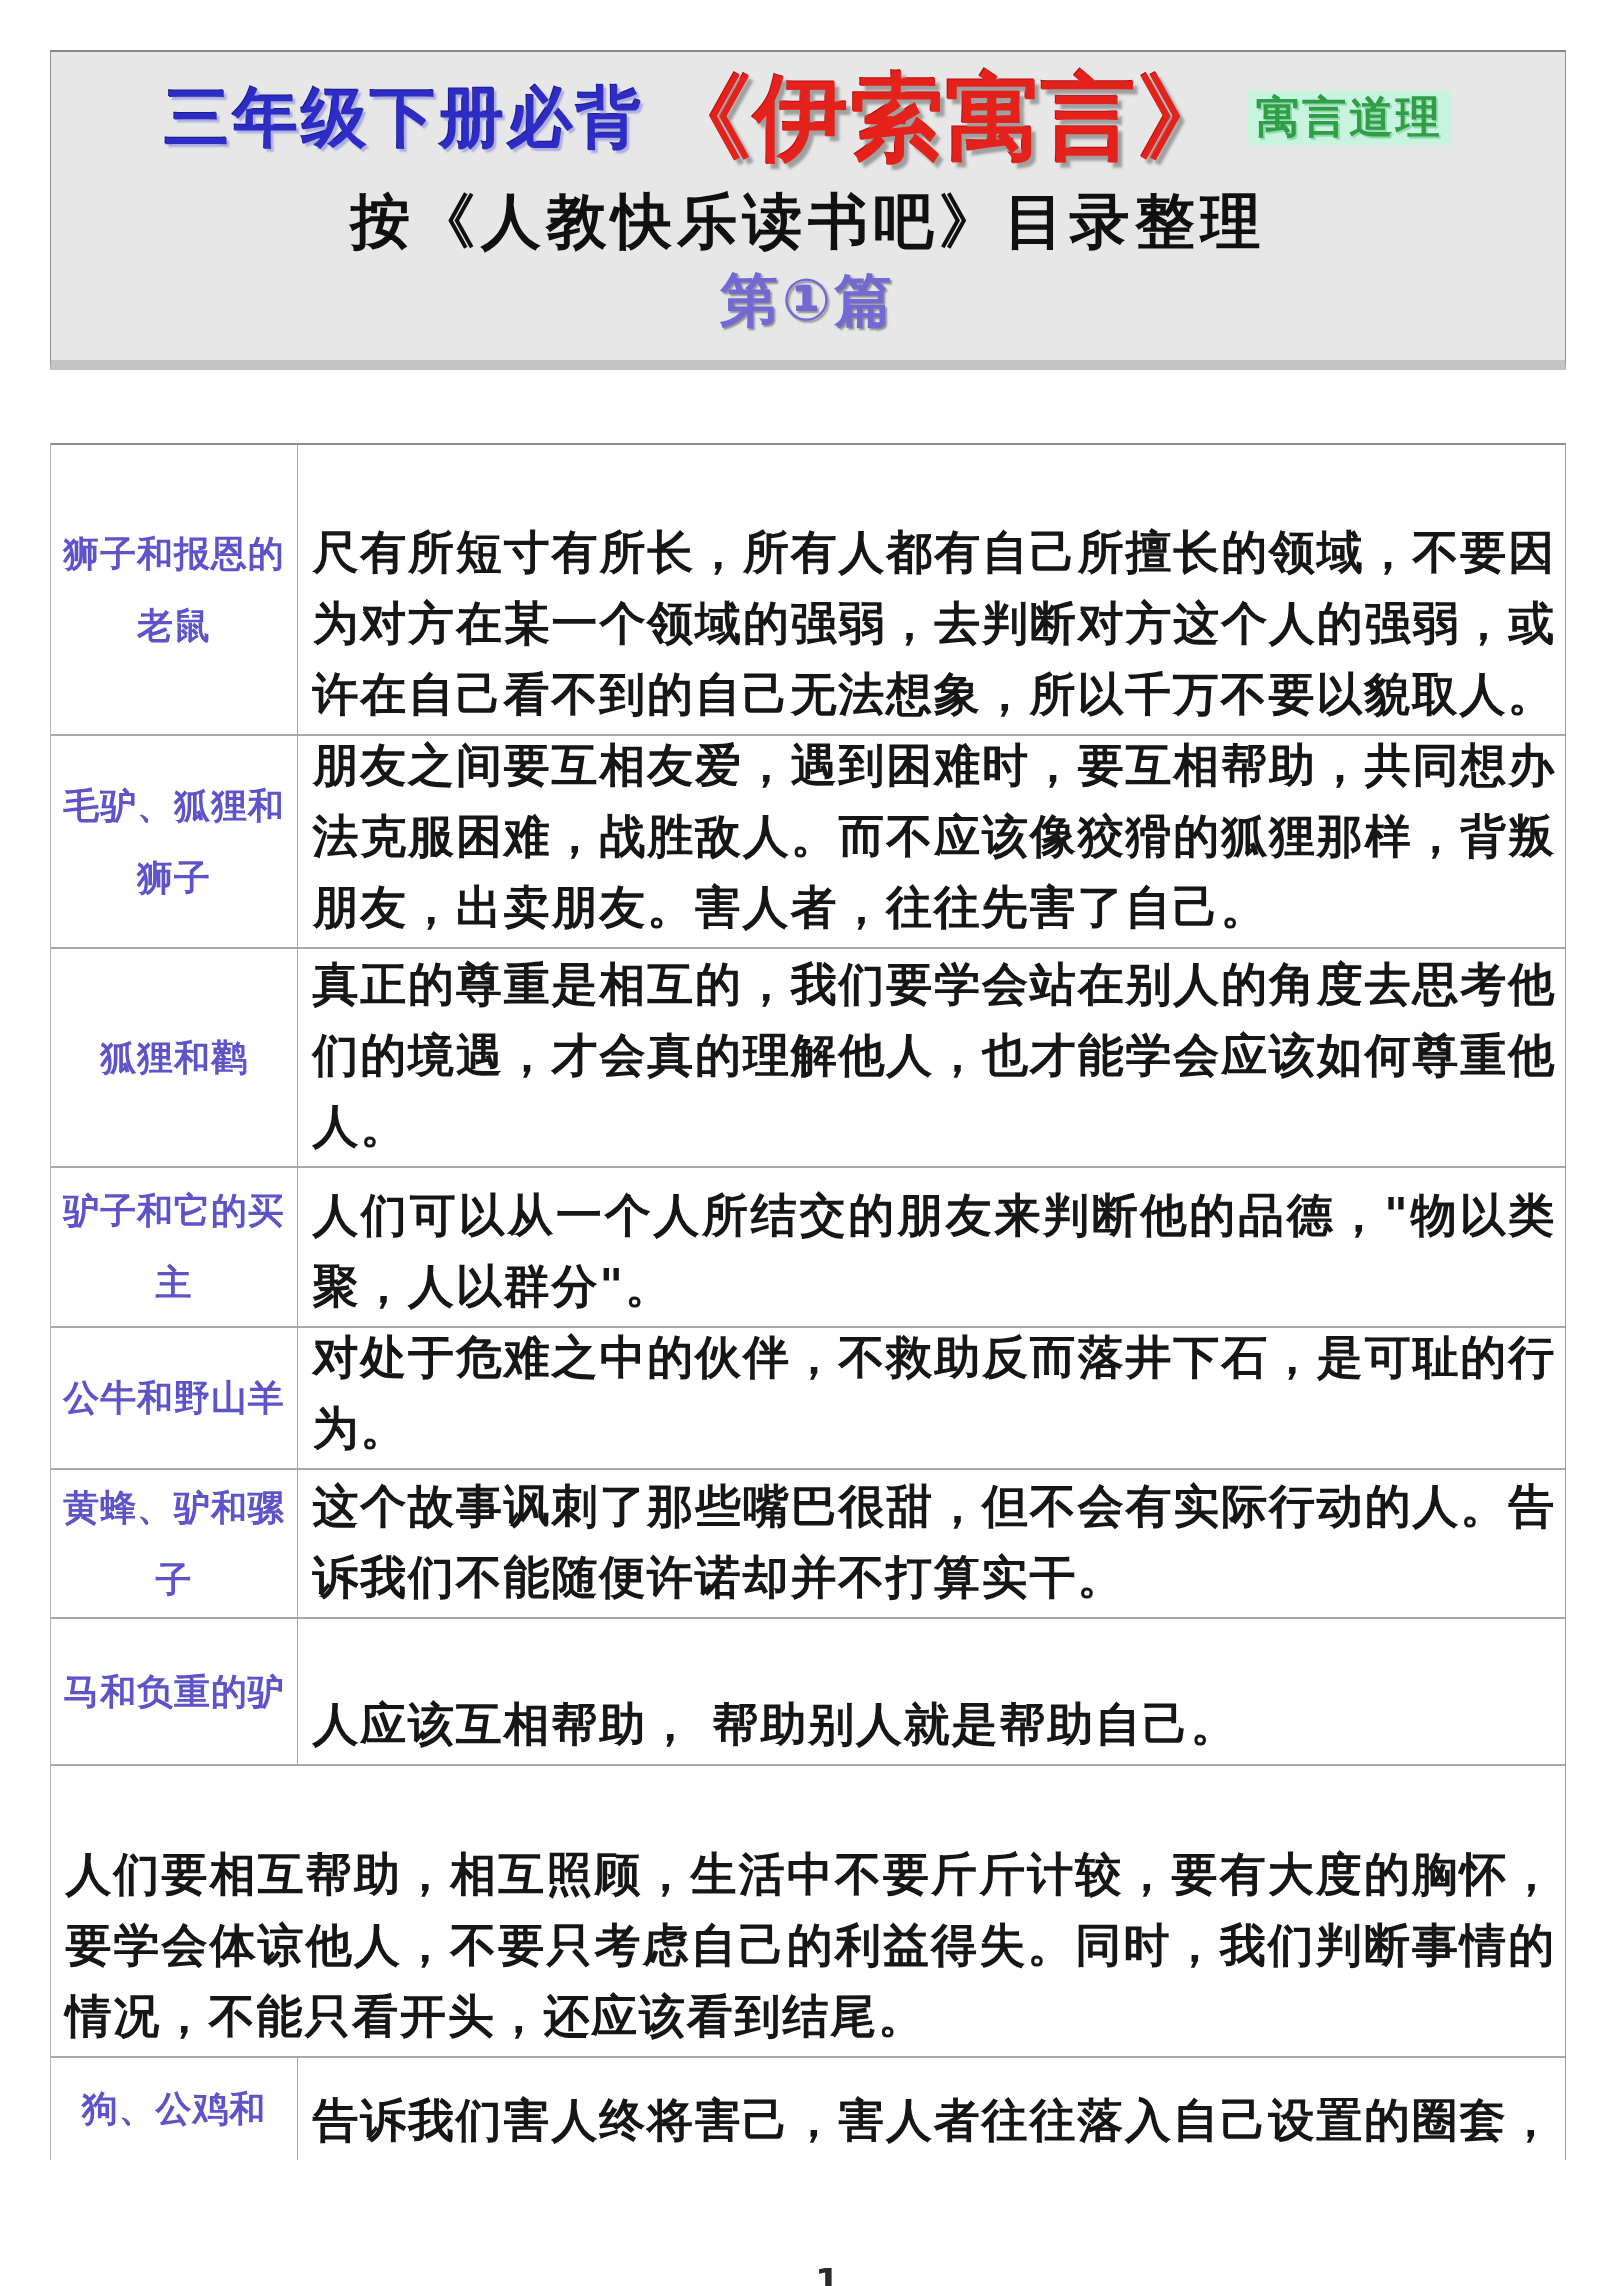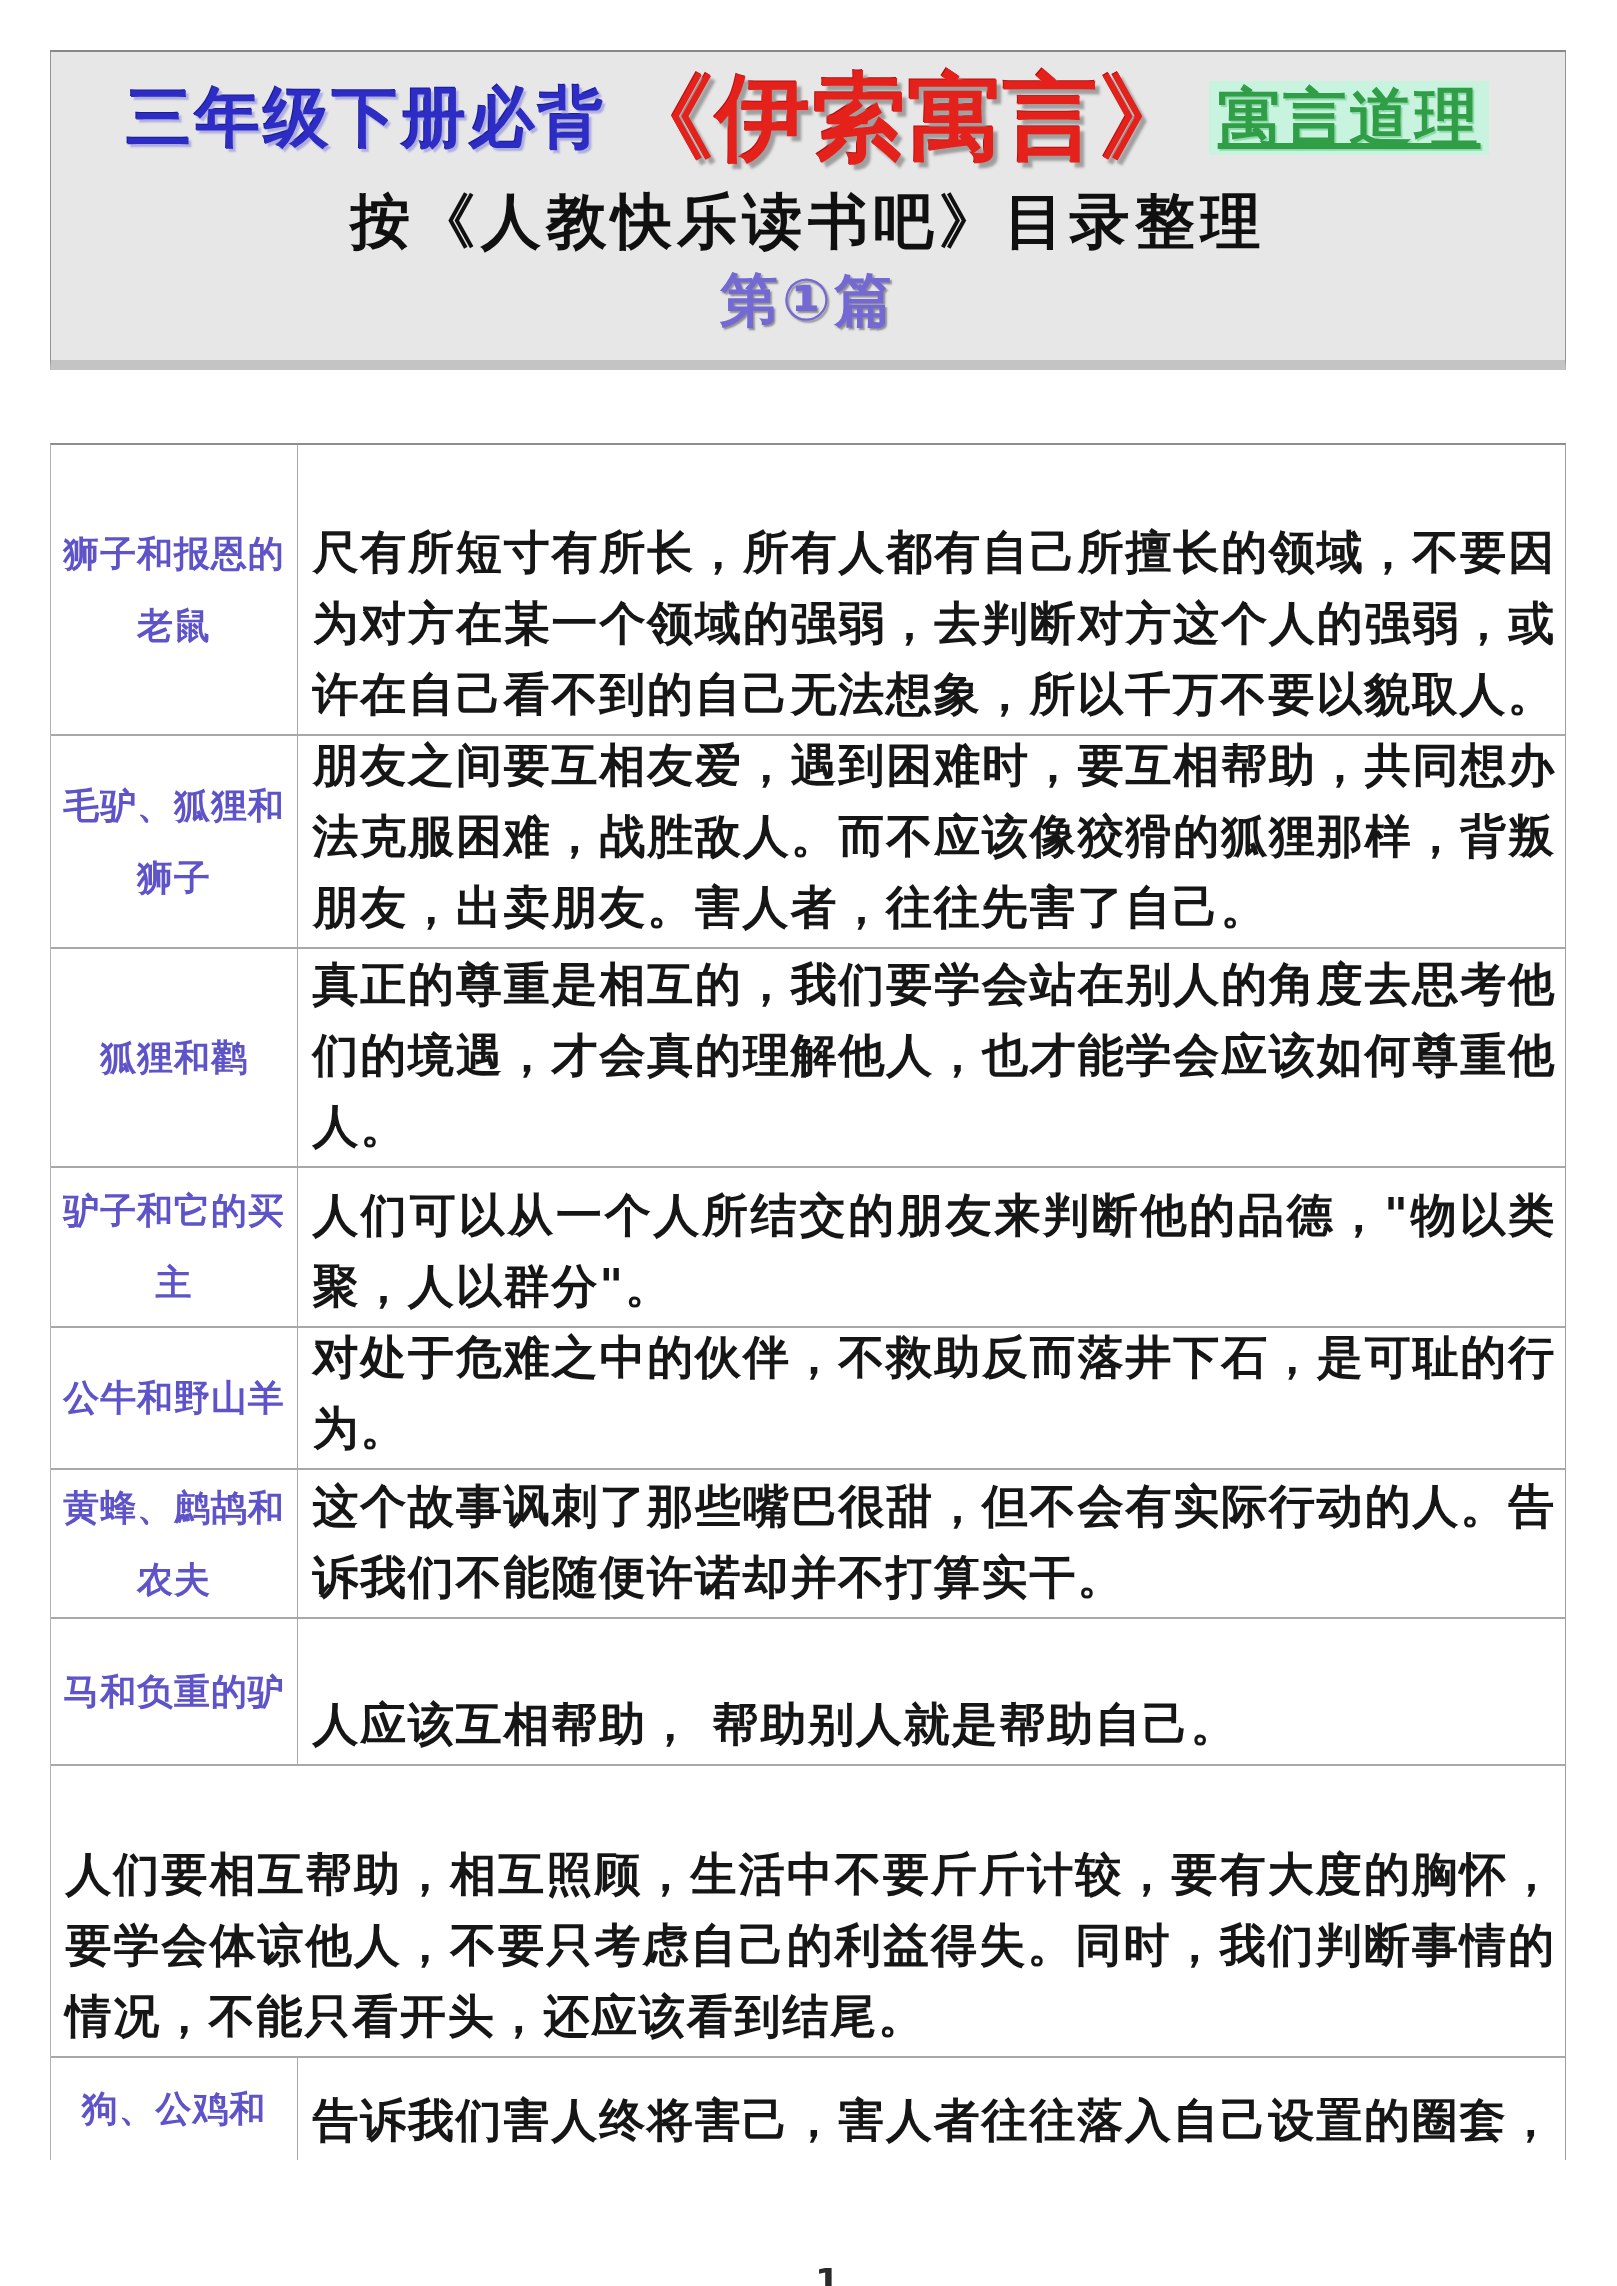--- a/index.html
+++ b/index.html
@@ -47,29 +47,28 @@
   }
   .title-book{
     font-size:94px;font-weight:bold;
     color:var(--title-red);
     letter-spacing:1.8px;
     text-shadow:4.5px 4.5px 2.7px #9f9f9f, -0.9px -0.9px 0 #b01010;
     vertical-align:middle;
     margin:0 9px;
   }
   .title-topic{
-    font-size:63px;font-weight:bold;
+    font-size:44px;font-weight:bold;
     color:var(--title-green);
     background:var(--title-green-bg);
     letter-spacing:2.7px;
     padding:1.8px 9px 3.6px 9px;
     text-shadow:1.8px 1.8px 0.9px #8fd8ab;
     vertical-align:middle;
     display:inline-block;
-    text-decoration:underline;
   }
   .subtitle{
     margin-top:12.6px;
     font-size:60px;font-weight:bold;
     color:#101010;
     letter-spacing:5.4px;
     line-height:1.3;
   }
   .part-label{
     margin-top:5.4px;
@@ -176,21 +175,21 @@
   <div class="t-row r5">
     <div class="name-cell">
         <span>公牛和野山羊</span>
       </div>
     <div class="moral-cell">
         <span>对处于危难之中的伙伴，不救助反而落井下石，是可耻的行为。</span>
       </div>
   </div>
   <div class="t-row r6">
     <div class="name-cell">
-        <span>黄蜂、鹧鸪和农夫</span>
+        <span>黄蜂、驴和骡子</span>
       </div>
     <div class="moral-cell">
         <span>这个故事讽刺了那些嘴巴很甜，但不会有实际行动的人。告诉我们不能随便许诺却并不打算实干。</span>
       </div>
   </div>
   <div class="t-row r7">
     <div class="name-cell">
         <span>马和负重的驴</span>
       </div>
     <div class="moral-cell">

